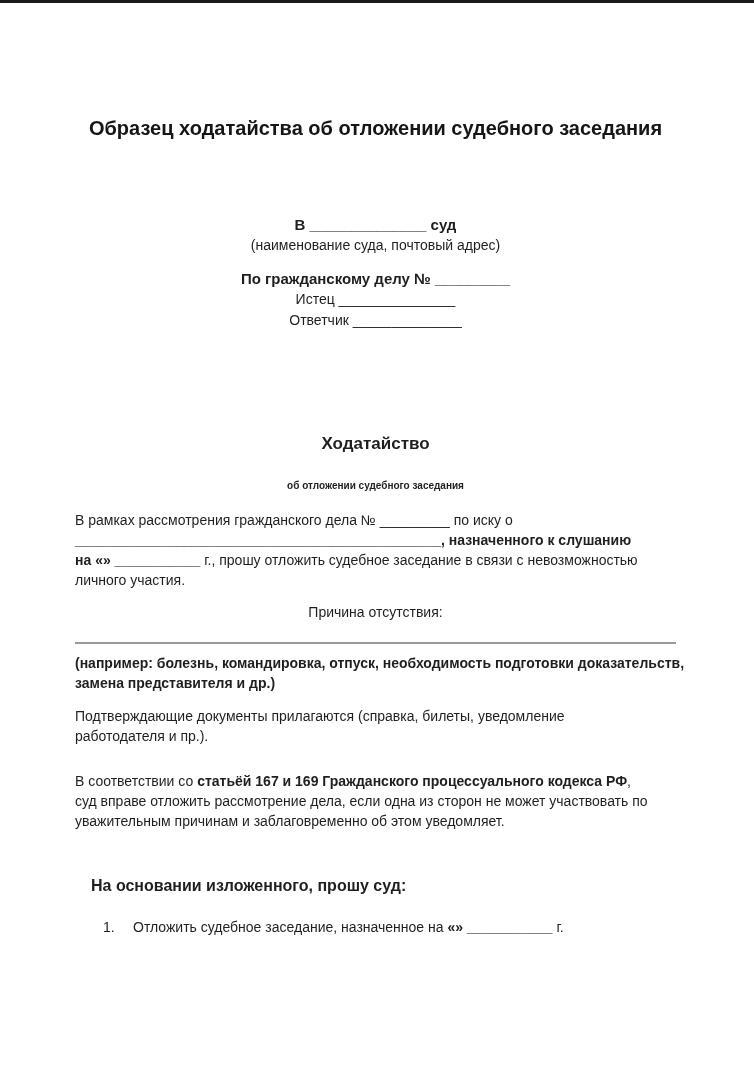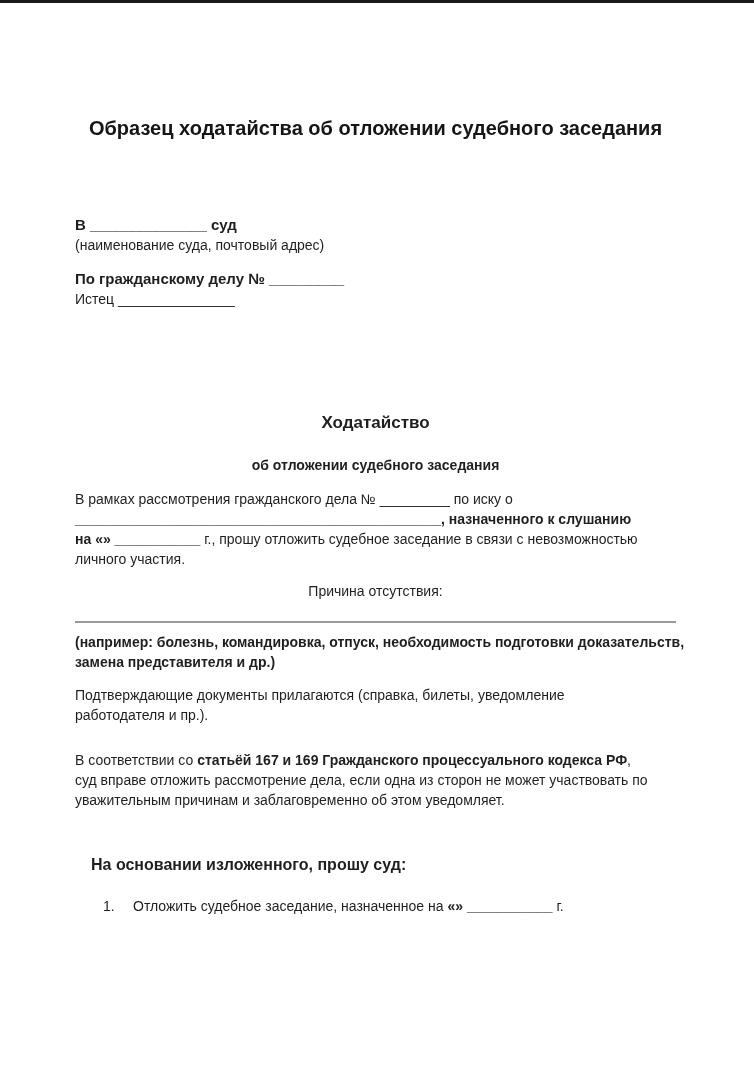--- a/index.html
+++ b/index.html
@@ -26,41 +26,41 @@
     margin: 112px auto 0;
     max-width: 580px;
     text-align: center;
     font-size: 20px;
     line-height: 27px;
     font-weight: 700;
     color: #161616;
   }
   .court-block {
     margin-top: 72px;
-    text-align: left;
+    text-align: center;
     font-size: 14px;
     line-height: 21px;
   }
   .court-block .ln { white-space: nowrap; }
   .court-block .bld {
     font-weight: 700;
     font-size: 15px;
   }
   .court-gap { height: 12px; }
   .heading {
     margin-top: 103px;
     text-align: center;
     font-size: 17px;
     line-height: 20px;
     font-weight: 700;
   }
   .subheading {
     margin-top: 22px;
     text-align: center;
-    font-size: 14px;
+    font-size: 10px;
     line-height: 20px;
     font-weight: 700;
   }
   .para {
     font-size: 14px;
     line-height: 20px;
   }
   .para .ln { white-space: nowrap; }
   b { font-weight: 700; }
   .intro-para   { margin-top: 14px; }
@@ -102,20 +102,21 @@
 <div class="doc">
 
   <h1 class="title">Образец ходатайства об отложении судебного заседания</h1>
 
   <div class="court-block">
     <div class="ln bld"><span>В</span> <span>______________</span> <span>суд</span></div>
     <div class="ln">(наименование суда, почтовый адрес)</div>
     <div class="court-gap"></div>
     <div class="ln bld"><span>По гражданскому делу №</span> <span>_________</span></div>
     <div class="ln"><span>Истец</span> <span>_______________</span></div>
+    <div class="ln"><span>Ответчик</span> <span>______________</span></div>
   </div>
 
   <div class="heading">Ходатайство</div>
   <div class="subheading">об отложении судебного заседания</div>
 
   <div class="para intro-para">
     <div class="ln"><span>В рамках рассмотрения гражданского дела №</span> <span>_________</span> <span>по иску о</span></div>
     <div class="ln"><b>_______________________________________________</b><b>, назначенного к слушанию</b></div>
     <div class="ln"><b>на «»</b> <b>___________</b> <span>г., прошу отложить судебное заседание в связи с невозможностью</span></div>
     <div class="ln">личного участия.</div>

